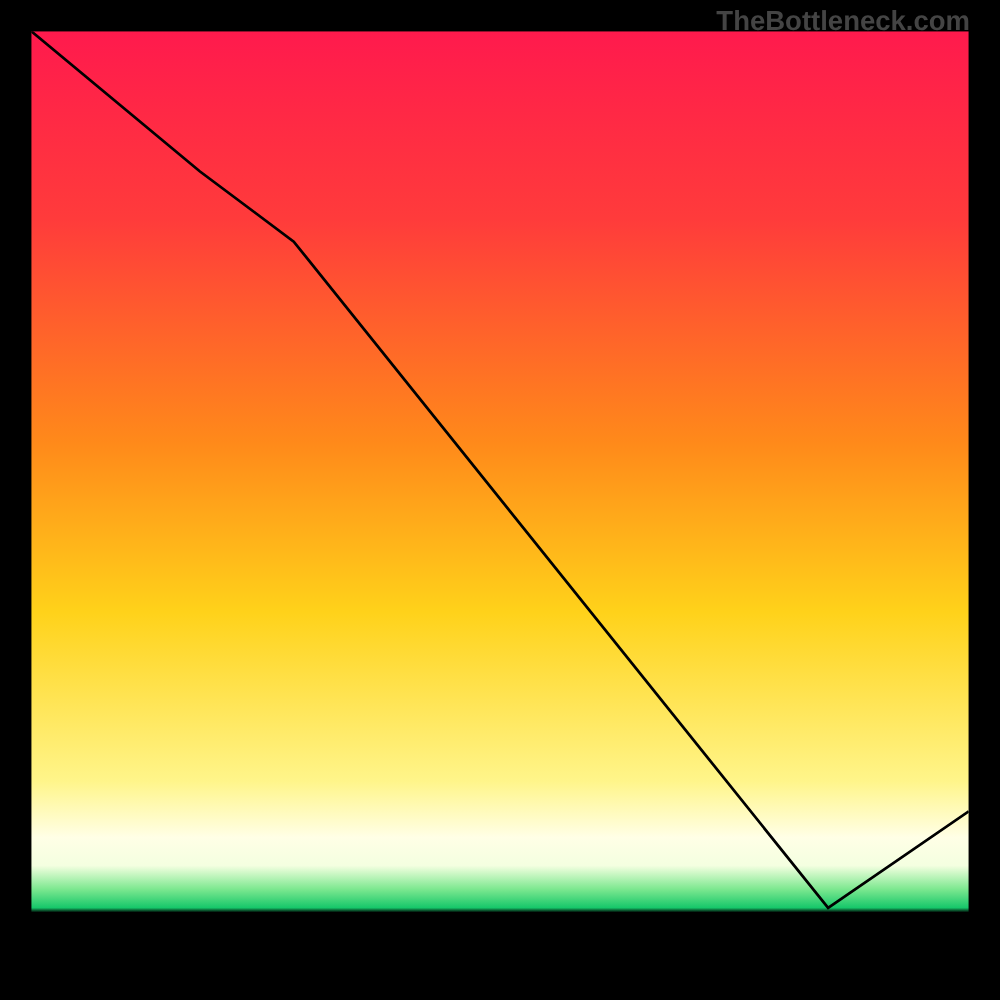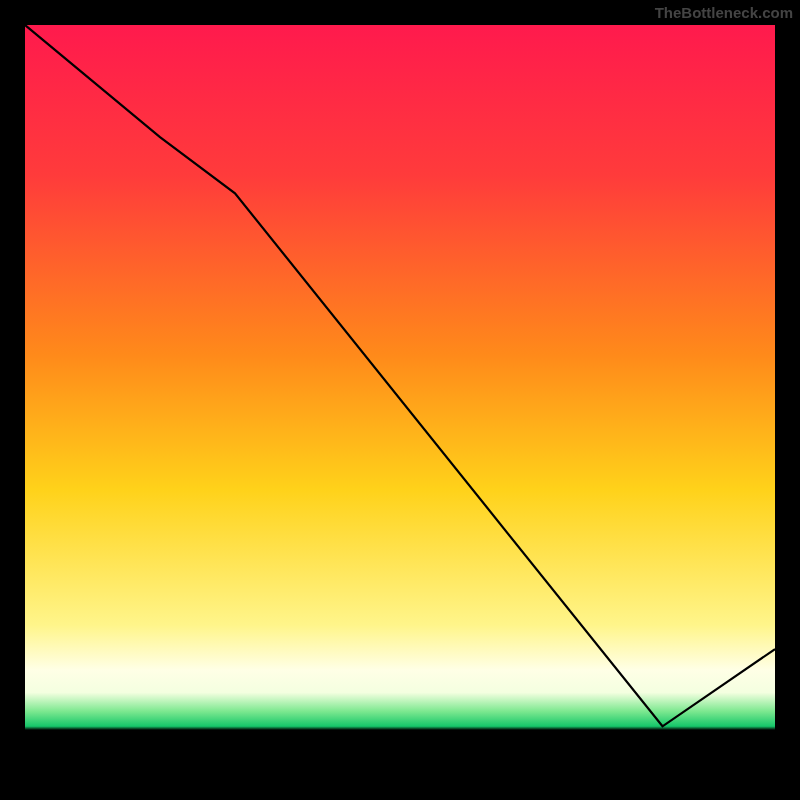--- a/index.html
+++ b/index.html
@@ -8,23 +8,23 @@
     width: 800px;
     height: 800px;
     background: #000000;
     font-family: Arial, sans-serif;
     position: relative;
     overflow: hidden;
   }
   .watermark {
     position: absolute;
     top: 4px;
-    right: 7px;
+    right: 24px;
     color: #444444;
-    font-size: 15px;
+    font-size: 22px;
     font-weight: bold;
     z-index: 10;
   }
   .plot-area {
     position: absolute;
     top: 25px;
     left: 25px;
     width: 750px;
     height: 750px;
   }

